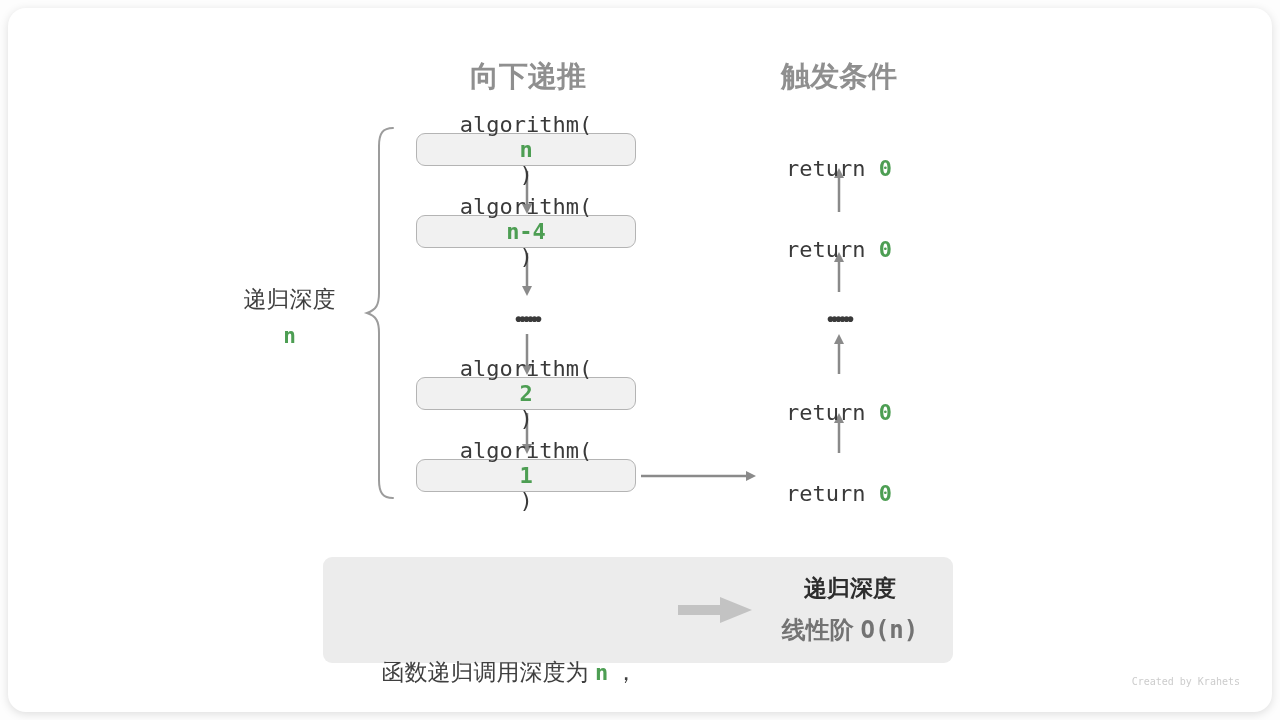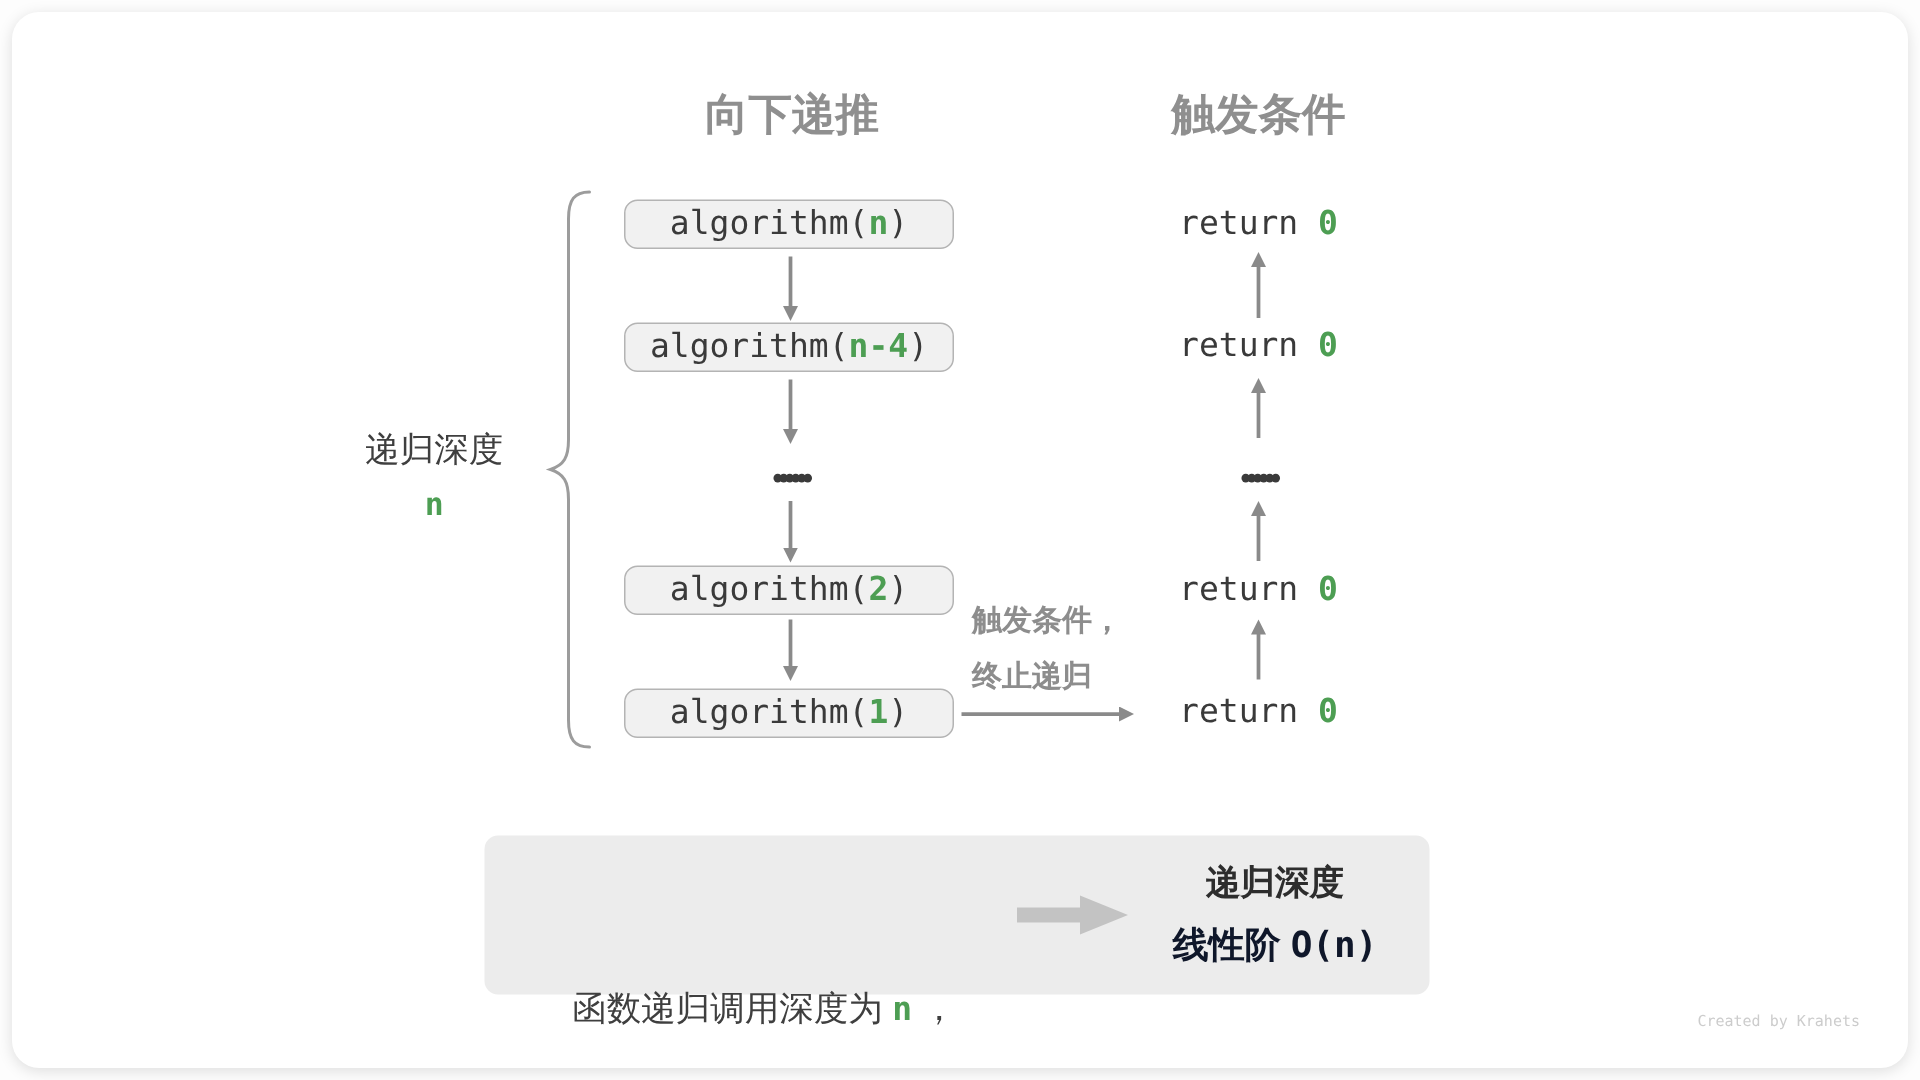--- a/index.html
+++ b/index.html
@@ -32,31 +32,33 @@
     margin-top:9px; font-family:"DejaVu Sans Mono", monospace;
     font-weight:bold; font-size:21px; color:#4d9e53;
   }
 
   .codebox {
     position:absolute; left:416px; width:218px; height:31px;
     background:#f1f1f1; border:1.5px solid #b4b4b4; border-radius:9px;
     display:flex; align-items:center; justify-content:center;
     font-family:"DejaVu Sans Mono", monospace; font-size:22px; color:#3a3a3a;
     white-space:pre;
+    flex-direction:column;
   }
   #call-n  { top:133px; }
   #call-n1 { top:215px; }
   #call-2  { top:377px; }
   #call-1  { top:459px; }
   .arg { color:#4d9e53; font-weight:bold; }
 
   .ret {
     position:absolute; left:783px; width:112px; text-align:center;
     font-family:"DejaVu Sans Mono", monospace; font-size:22px; color:#3a3a3a;
     white-space:pre;
+    margin-top:19px;
   }
   #ret-1 { top:137px; } #ret-2 { top:218px; } #ret-3 { top:381px; } #ret-4 { top:462px; }
   .ret .val { color:#4d9e53; font-weight:bold; }
 
   .dots {
     position:absolute; top:308px; width:90px; text-align:center;
     font-size:20px; font-weight:bold; letter-spacing:-3px; color:#3a3a3a;
   }
   #dots-left  { left:482px; }
   #dots-right { left:794px; }
@@ -76,21 +78,21 @@
     font-size:23px; color:#3f3f3f; line-height:41px; white-space:pre;
   }
   .sum-left .g {
     color:#4d9e53; font-weight:bold;
     font-family:"DejaVu Sans Mono", monospace; font-size:22px;
   }
   .fat-arrow { position:absolute; left:678px; top:596px; }
   .sum-right { position:absolute; left:745px; top:573px; width:210px; text-align:center; }
   .sum-right .t1 { font-size:23px; font-weight:bold; color:#2d2d2d; }
   .sum-right .t2 {
-    margin-top:10px; font-size:24px; font-weight:bold; color:#0f172a; white-space:pre;
+    margin-top:10px; font-size:24px; font-weight:bold; color:#737373; white-space:pre;
   }
   .sum-right .code { font-family:"DejaVu Sans Mono", monospace; }
 
   .credit {
     position:absolute; right:40px; top:676px;
     font-family:"DejaVu Sans Mono", monospace; font-size:10px; color:#cccccc;
   }
 </style>
 </head>
 <body>
@@ -135,24 +137,20 @@
   <div class="codebox" id="call-1"><span>algorithm(</span><span class="arg">1</span><span>)</span></div>
 
   <div class="dots" id="dots-left">••••••</div>
   <div class="dots" id="dots-right">••••••</div>
 
   <div class="ret" id="ret-1"><span>return </span><span class="val">0</span></div>
   <div class="ret" id="ret-2"><span>return </span><span class="val">0</span></div>
   <div class="ret" id="ret-3"><span>return </span><span class="val">0</span></div>
   <div class="ret" id="ret-4"><span>return </span><span class="val">0</span></div>
 
-  <div class="trigger">
-    <div>触发条件，</div>
-    <div>终止递归</div>
-  </div>
 
   <div class="summary-box"></div>
   <div class="sum-left">
     <div><span>函数递归调用深度为 </span><span class="g">n</span><span> ，</span></div>
     
   </div>
   <svg class="fat-arrow" width="76" height="28" viewBox="0 0 76 28">
     <polygon points="0,9 42,9 42,1 74,14 42,27 42,19 0,19" fill="#c3c3c3"></polygon>
   </svg>
   <div class="sum-right">

